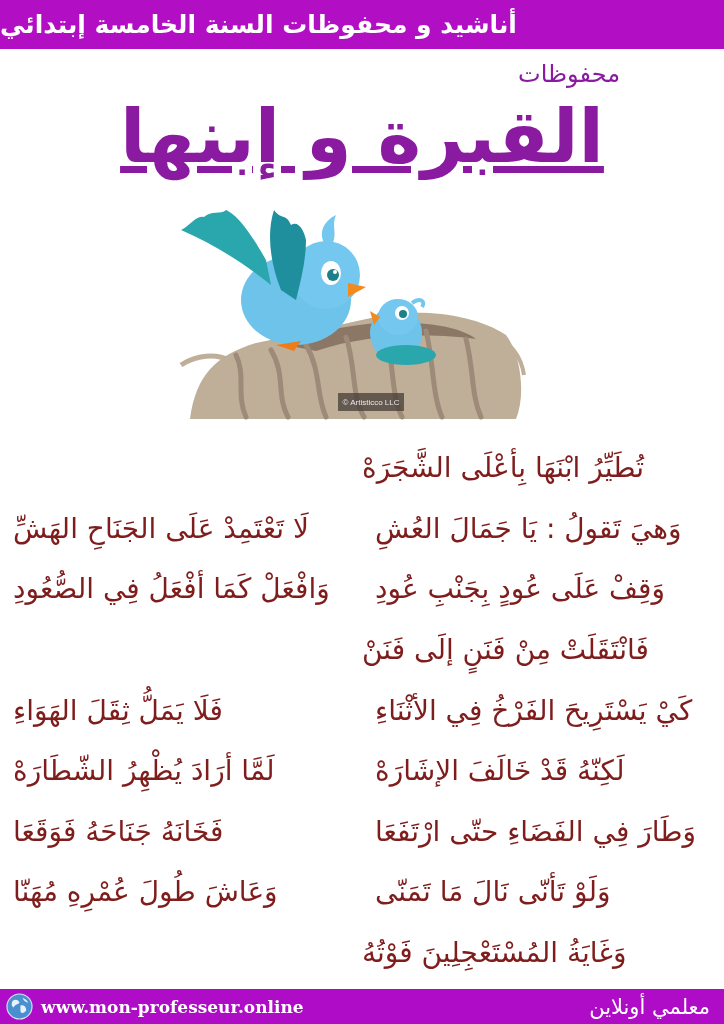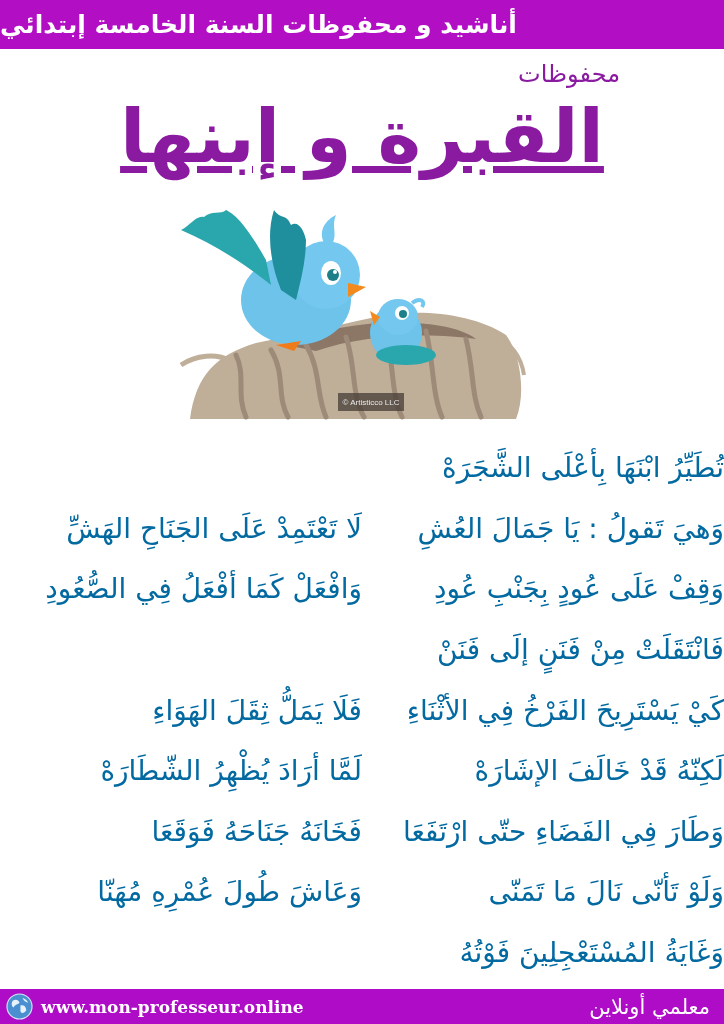--- a/index.html
+++ b/index.html
@@ -37,21 +37,21 @@
       display: flex; align-items: center; justify-content: center; margin-left: 16px;
     }
     .poem {
       position: absolute; left: 0; top: 438px; width: 724px;
       direction: rtl;
     }
     .verse {
       display: flex; flex-direction: row; height: 60.6px; align-items: center;
     }
     .hemistich {
-      width: 362px; text-align: right; color: #0369a1;
+      width: 362px; text-align: left; color: #7f1d1d;
       font-family: "DejaVu Sans", sans-serif; font-size: 28px; line-height: 50px; padding-left: 13px;
     }
     .hemistich.first { padding-right: 0; }
     .footer-band {
       position: absolute; left: 0; top: 989px; width: 724px; height: 35px;
       background: #ae0cc6; color: #ffffff;
     }
     .site-link {
       position: absolute; left: 6px; top: 2px; height: 31px;
       display: flex; align-items: center; gap: 8px;

